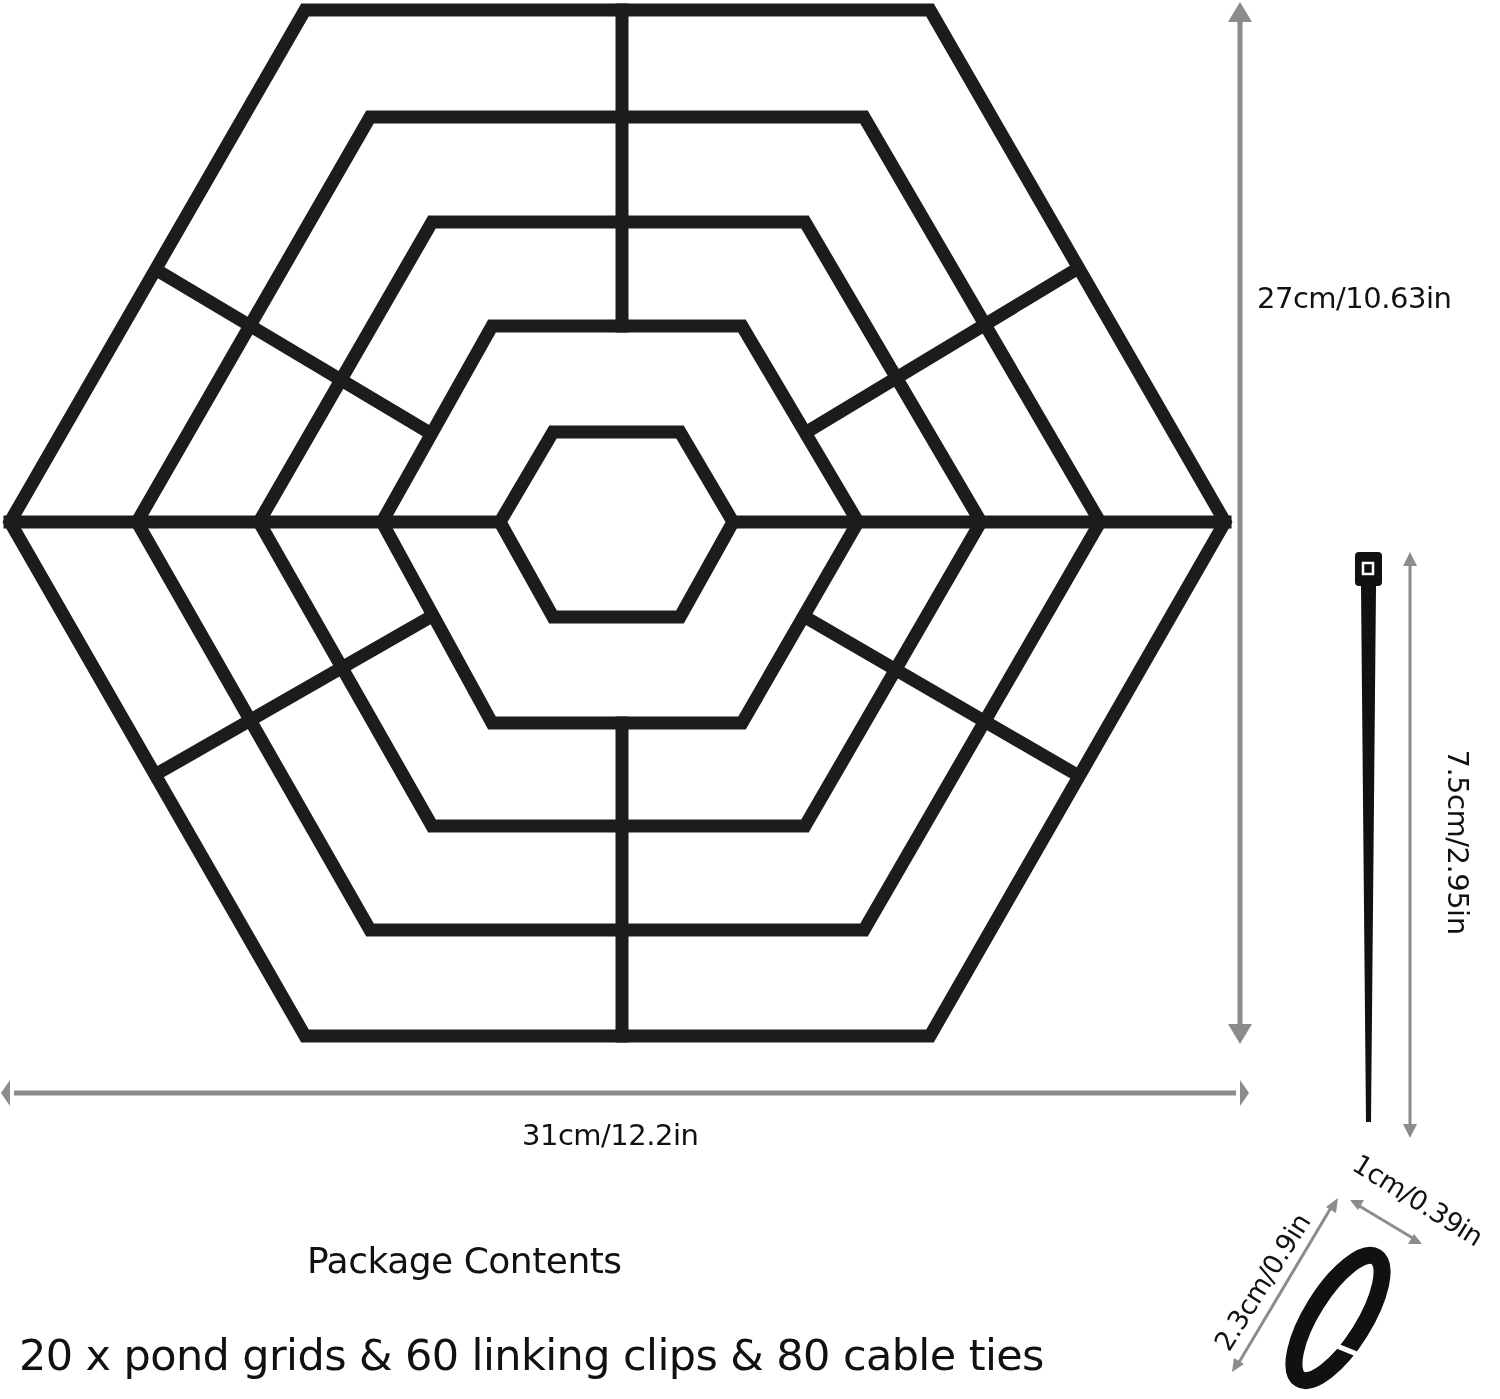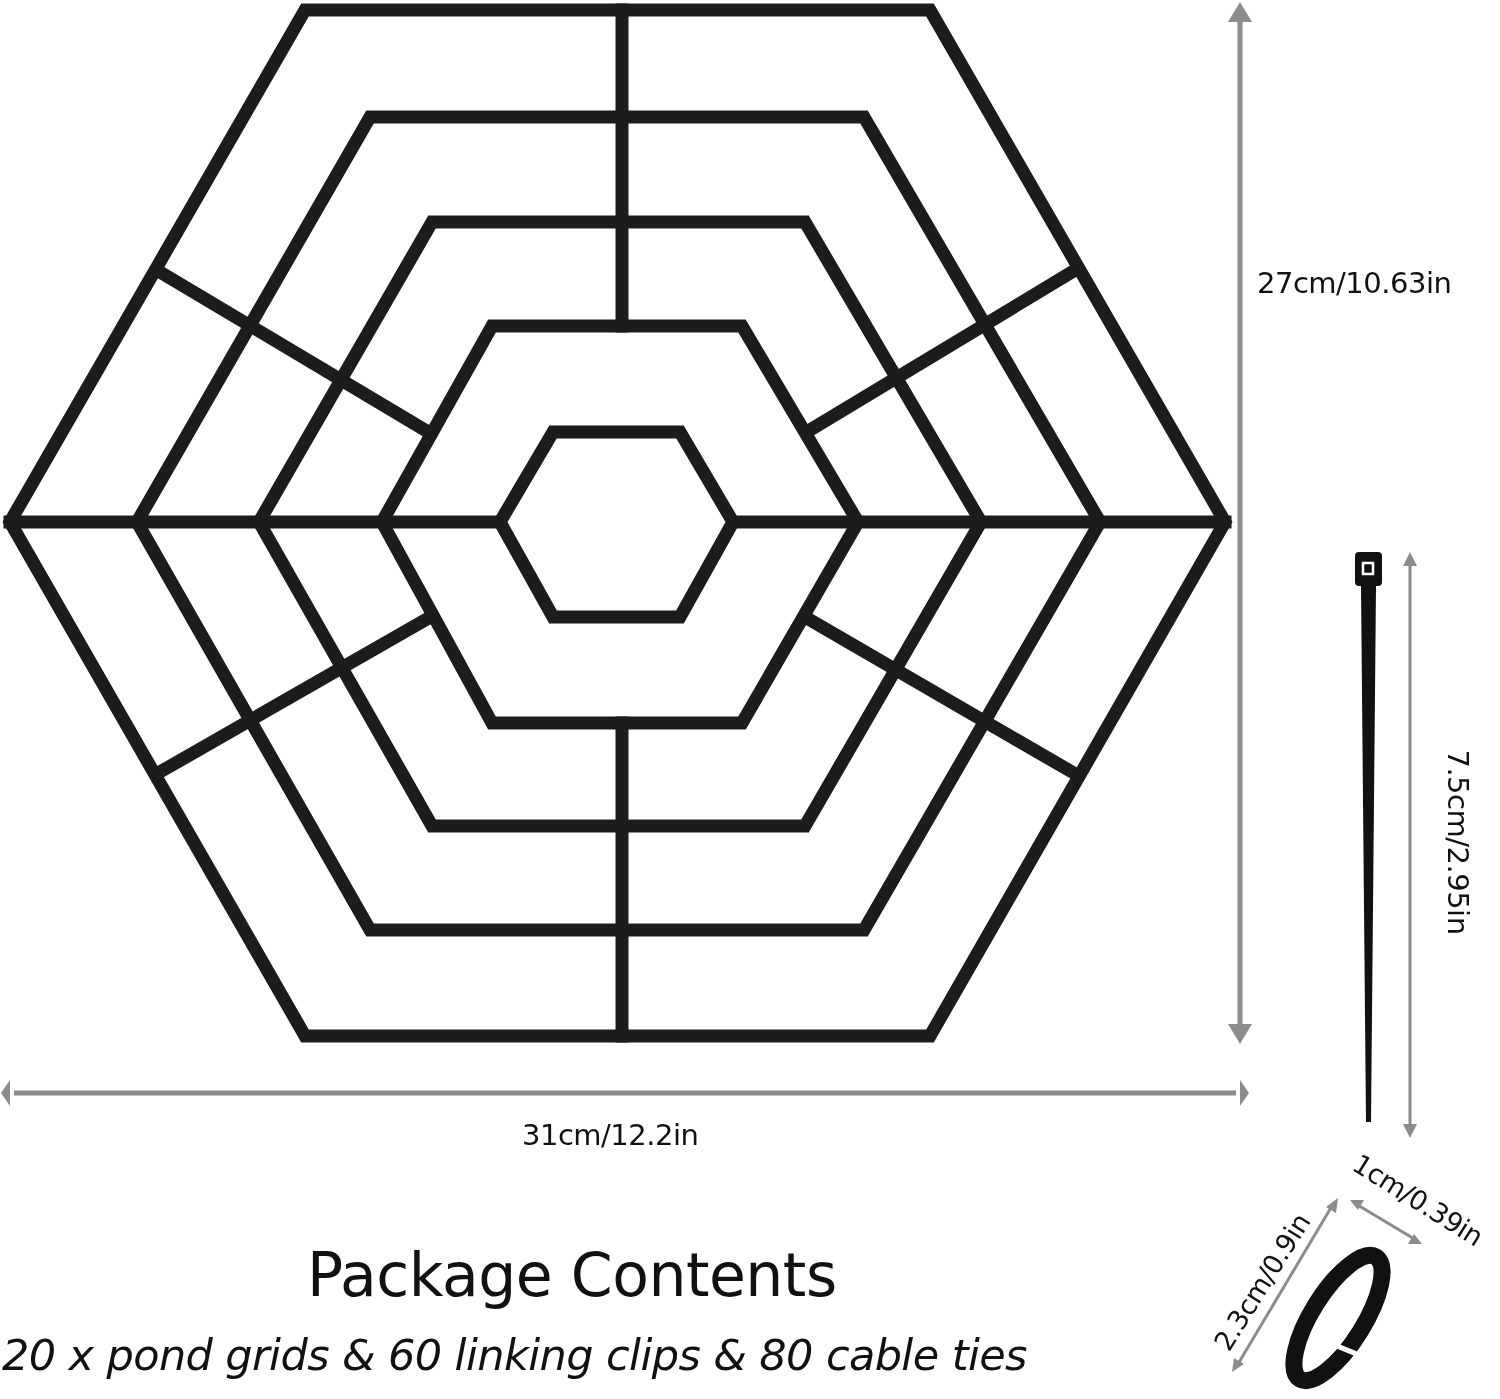--- a/index.html
+++ b/index.html
@@ -3,21 +3,21 @@
 <meta charset="utf-8">
 <style>
   html, body { margin: 0; padding: 0; background: #ffffff; }
   body { width: 1500px; height: 1399px; position: relative; overflow: hidden; font-family: "Liberation Sans", "DejaVu Sans", sans-serif; }
   #canvas { position: absolute; left: 0; top: 0; width: 1500px; height: 1399px; }
   .grid-line { stroke: #1c1c1e; stroke-width: 13; stroke-linecap: square; stroke-linejoin: miter; fill: none; }
   .dim-line { stroke: #8c8c8c; stroke-width: 5; fill: none; }
   .dim-arrow { fill: #8c8c8c; }
   .label { position: absolute; color: #111; white-space: nowrap; font-family: "DejaVu Sans", sans-serif; }
   .dim-label { font-size: 29px; letter-spacing: -0.5px; }
-  .pkg-title { font-size: 60px; letter-spacing: -0.5px; }
+  .pkg-title { font-size: 36px; letter-spacing: -0.5px; }
   .pkg-body { font-size: 43px; letter-spacing: -0.6px; }
 </style>
 </head>
 <body>
 
 <svg id="canvas" viewBox="0 0 1500 1399">
 
   <g>
 
     <polygon class="grid-line" points="305,10 930,10 1225,522 930,1036 305,1036 10,522"></polygon>
@@ -80,25 +80,25 @@
     <polygon class="dim-arrow" points="1232,1372 1234,1358 1244,1364"></polygon>
   </g>
 
   <g>
     <line x1="1356" y1="1204" x2="1416" y2="1240" stroke="#8c8c8c" stroke-width="3"></line>
     <polygon class="dim-arrow" points="1350,1200 1364,1200 1358,1210"></polygon>
     <polygon class="dim-arrow" points="1422,1244 1408,1244 1414,1234"></polygon>
   </g>
 </svg>
 
-<div class="label dim-label" style="left:1257px; top:266px;">27cm/10.63in</div>
+<div class="label dim-label" style="left:1257px; top:281px;">27cm/10.63in</div>
 
 <div class="label dim-label" style="left:522px; top:1118px;">31cm/12.2in</div>
 
 <div class="label dim-label" style="left:1458px; top:842px; transform: translate(-50%, -50%) rotate(90deg); transform-origin: center;">7.5cm/2.95in</div>
 
 <div class="label dim-label" style="left:1262px; top:1282px; transform: translate(-50%, -50%) rotate(-58deg); transform-origin: center; font-size:27px;">2.3cm/0.9in</div>
 
 <div class="label dim-label" style="left:1418px; top:1200px; transform: translate(-50%, -50%) rotate(32deg); transform-origin: center; font-size:27px;">1cm/0.39in</div>
 
 <div class="label pkg-title" style="left:307px; top:1240px;">Package Contents</div>
 
-<div class="label pkg-body" style="left:2px; top:1330px;font-style:italic;">20 x pond grids &amp; 60 linking clips &amp; 80 cable ties</div>
+<div class="label pkg-body" style="left:19px; top:1330px;">20 x pond grids &amp; 60 linking clips &amp; 80 cable ties</div>
 
 </body></html>

